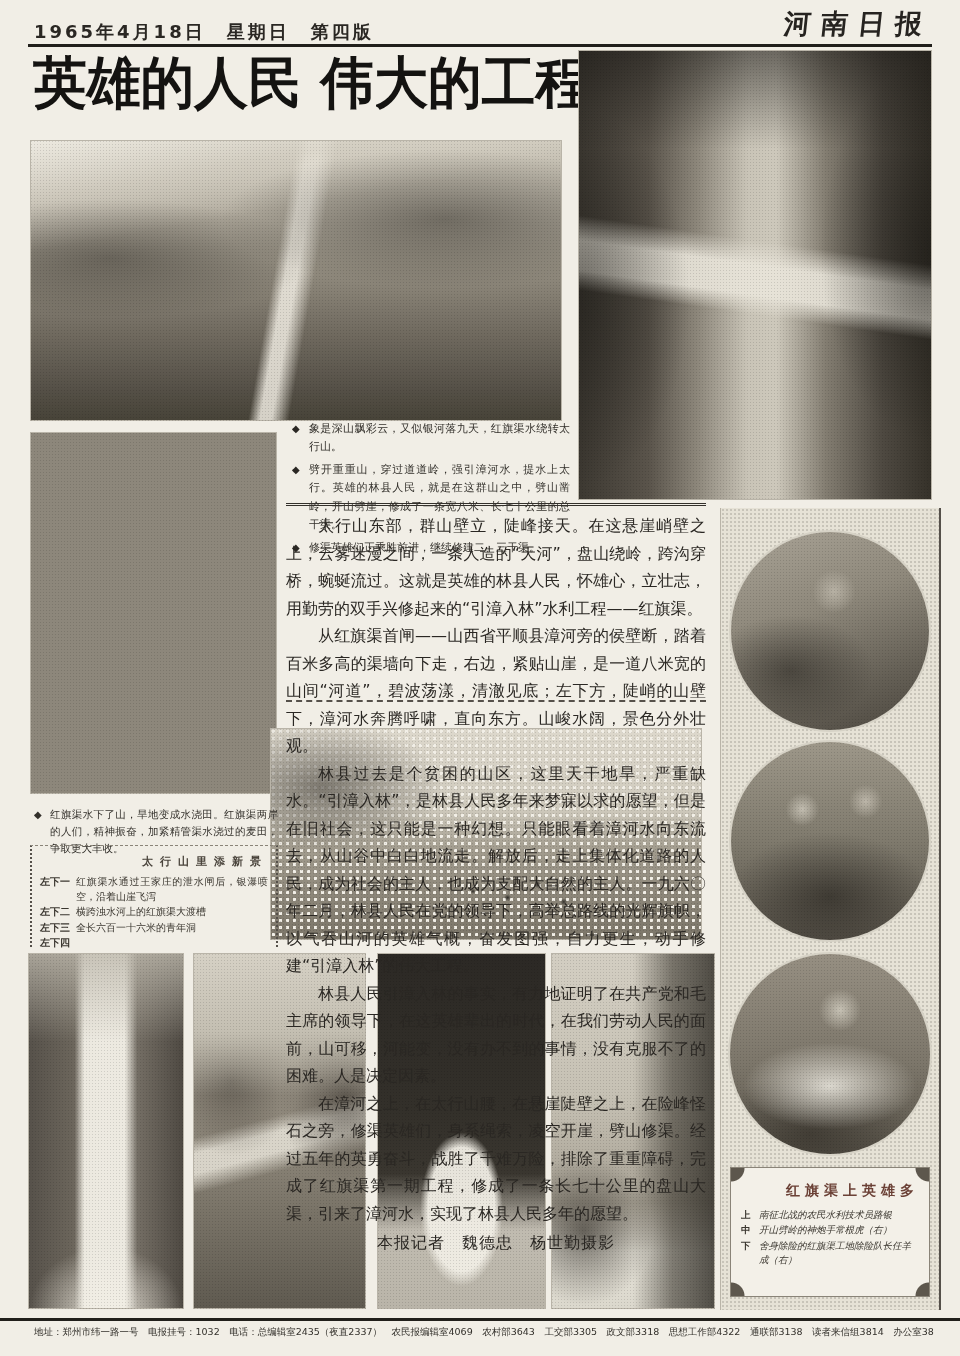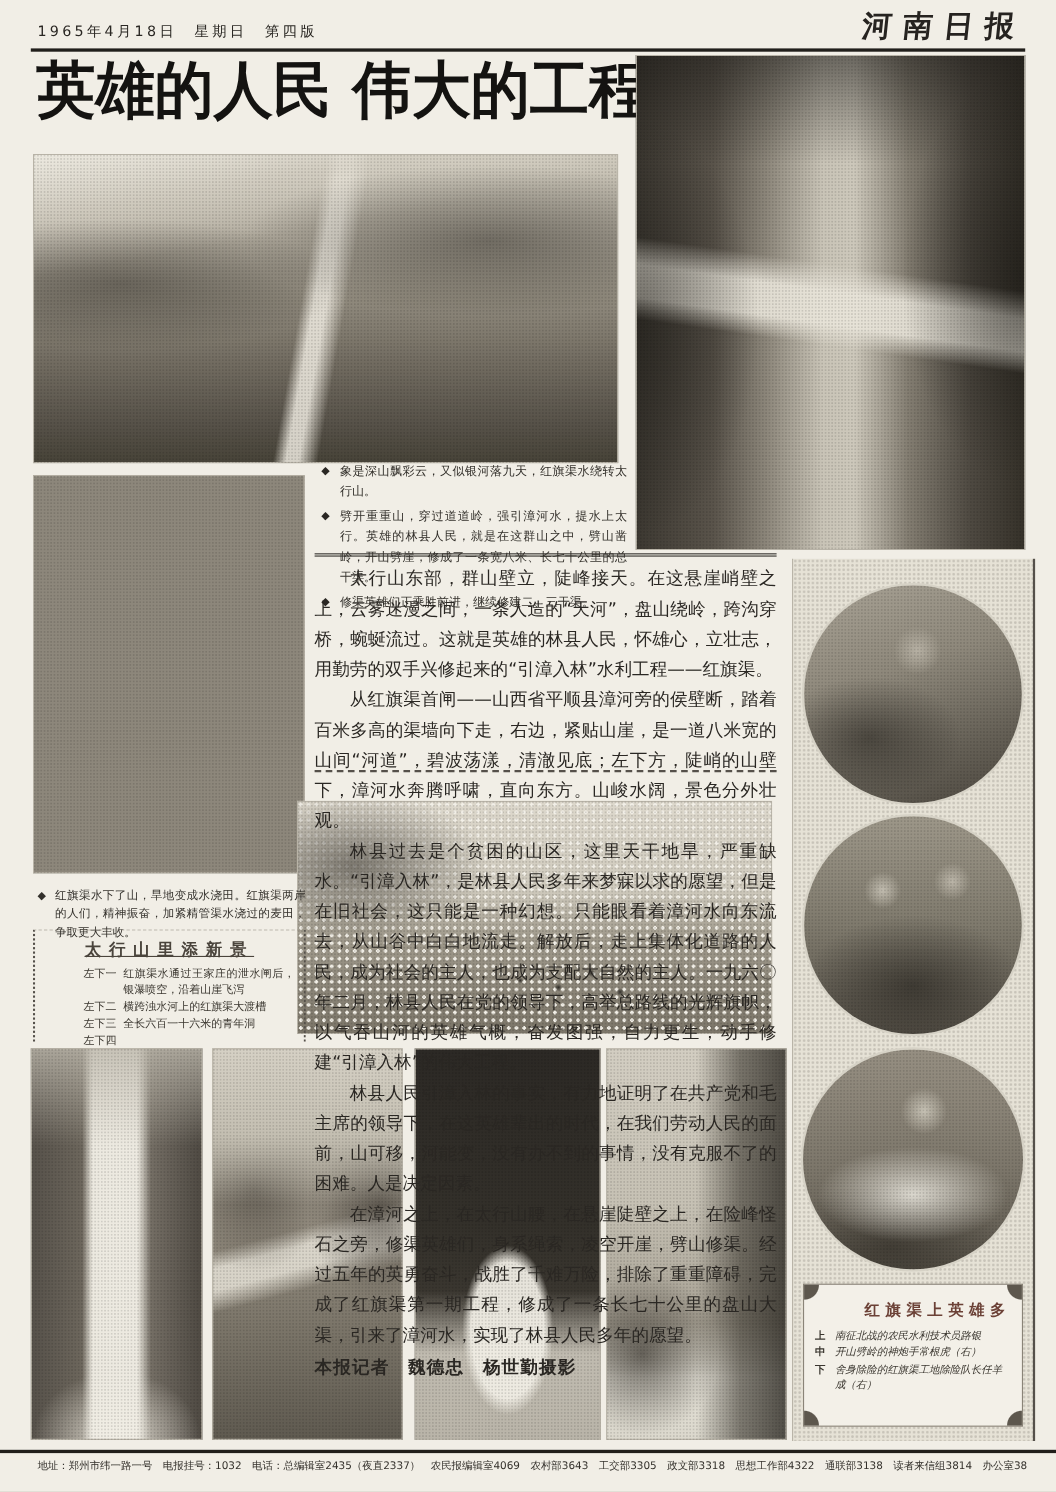--- a/index.html
+++ b/index.html
@@ -3,21 +3,21 @@
 <meta charset="utf-8">
 <style>
   html,body{margin:0;padding:0;background:#d8d4cb;}
   #page{
     position:relative;width:960px;height:1356px;margin:0 auto;
     background:#f1eee6;
     font-family:"DejaVu Sans","Liberation Sans",sans-serif;
     color:#1f1d1a;overflow:hidden;
   }
   
-  .dateline{position:absolute;left:34px;top:20px;font-size:13px;font-weight:normal;letter-spacing:3px;color:#2a2723;}
+  .dateline{position:absolute;left:34px;top:20px;font-size:18px;font-weight:bold;letter-spacing:3px;color:#2a2723;}
   .toprule{position:absolute;left:28px;top:44px;width:904px;height:3px;background:#211f1b;}
   .masthead{position:absolute;right:28px;top:6px;font-size:27px;font-weight:900;letter-spacing:10px;color:#262320;transform:skewX(-6deg);}
   
   .headline{position:absolute;left:33px;top:52px;width:540px;font-size:56px;line-height:1.1;font-weight:900;letter-spacing:0px;color:#141311;white-space:nowrap;transform:scaleX(.96);transform-origin:left;}
   
   .photo{position:absolute;overflow:hidden;background-color:#8d877b;box-shadow:0 0 0 1px #b9b4a8 inset;}
   .photo::after{content:"";position:absolute;inset:0;background-image:radial-gradient(rgba(0,0,0,.12) .6px,transparent 1px);background-size:3px 3px;pointer-events:none;}
   .ph-pan{left:30px;top:140px;width:532px;height:281px;
     background:
       radial-gradient(ellipse 60% 35% at 78% 28%, rgba(40,37,32,.45), transparent 70%),
@@ -76,27 +76,27 @@
   
   .capblock{position:absolute;left:292px;top:420px;width:278px;font-size:11px;line-height:1.65;color:#33302b;}
   .cap{position:relative;padding-left:17px;margin-bottom:5px;text-align:justify;}
   .cap .dia{position:absolute;left:0;top:1px;font-size:10px;color:#2a2723;}
   .leftcap{position:absolute;left:34px;top:806px;width:244px;font-size:10.5px;line-height:1.6;color:#33302b;}
   .leftcap .dia{position:absolute;left:0;top:1px;font-size:10px;}
   .leftcap .captext{display:block;padding-left:16px;text-align:justify;}
   
   .article{position:absolute;left:286px;top:503px;width:420px;border-top:3px double #33302b;padding-top:6px;font-size:16px;line-height:1.72;text-align:justify;color:#2a2723;}
   .article p{margin:0;text-indent:2em;}
-  .byline{text-align:left;font-weight:bold;margin-top:2px;letter-spacing:1px;}
+  .byline{text-align:center;font-weight:normal;margin-top:2px;letter-spacing:1px;}
   .art-divider{position:absolute;left:286px;top:700px;width:420px;border-top:2px dashed #55504a;}
   
   .scenery{position:absolute;left:30px;top:845px;width:248px;height:102px;border-left:2px dotted #55504a;border-right:2px dotted #55504a;border-top:1px dashed #8a8478;padding:6px 8px 4px;box-sizing:border-box;}
-  .scenery h3{margin:2px 0 6px;text-align:center;font-size:15px;letter-spacing:7px;color:#4a443c;font-weight:900;text-decoration:underline;}
+  .scenery h3{margin:2px 0 6px;text-align:right;font-size:11px;letter-spacing:7px;color:#4a443c;font-weight:900;}
   .sc-item{display:flex;font-size:10px;line-height:1.45;color:#3a362f;margin-bottom:1px;}
-  .sc-item .lbl{flex:0 0 36px;font-weight:normal;margin-left:36px;}
+  .sc-item .lbl{flex:0 0 36px;font-weight:bold;}
   .sc-item .txt{flex:1;text-align:justify;}
   
   .column{position:absolute;left:720px;top:508px;width:218px;height:802px;
     background-color:#e6e2d6;
     background-image:radial-gradient(rgba(40,36,30,.16) 1px, transparent 1.3px);
     background-size:4px 4px;border-left:1px solid #b9b4a8;border-right:2px solid #55504a;}
   .circle{position:absolute;left:50%;transform:translateX(-50%);border-radius:50%;overflow:hidden;box-shadow:0 0 0 2px #d6d2c6;}
   .circle::after{content:"";position:absolute;inset:0;background-image:radial-gradient(rgba(0,0,0,.12) .6px,transparent 1px);background-size:3px 3px;}
   .c1{top:24px;width:198px;height:198px;
     background:

